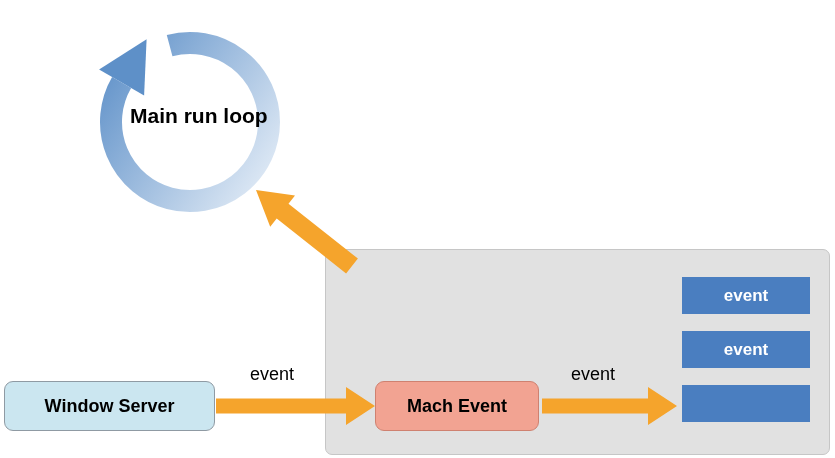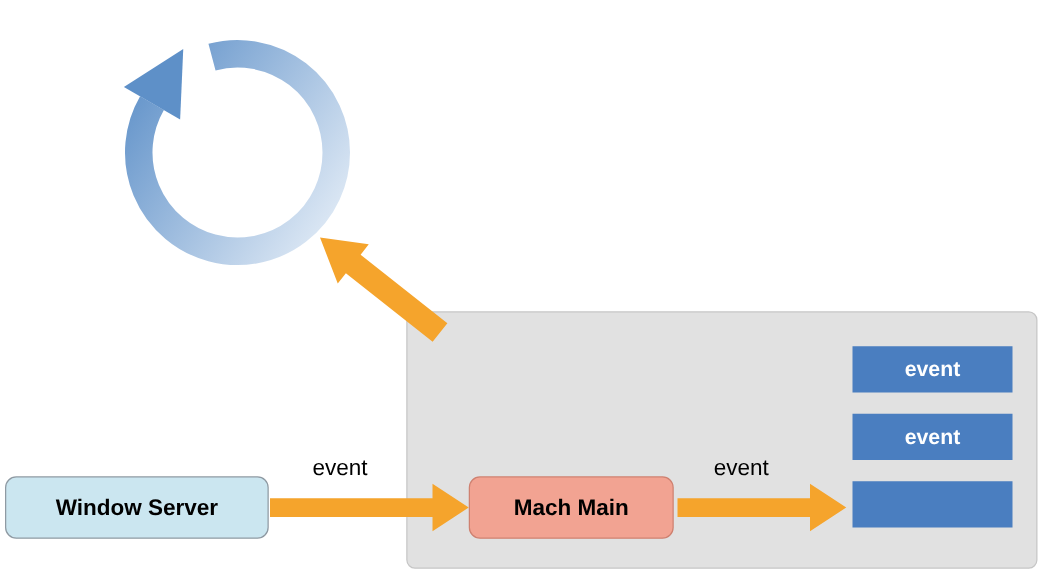--- a/index.html
+++ b/index.html
@@ -88,26 +88,27 @@
     <span>event</span>
   </div>
   <div class="abs event-box b3">
     <span></span>
   </div>
 
   <div class="abs node window-server">
     <span>Window Server</span>
   </div>
   <div class="abs node mach-port">
-    <span>Mach Main</span>
+    <span>Mach Event</span>
   </div>
 
   <div class="abs arrow-label l1">event</div>
   <div class="abs arrow-label l2">event</div>
 
+  <div class="abs main-run-loop-label">Main run loop</div>
 
   <svg class="layer" width="835" height="458" viewBox="0 0 835 458">
     <defs>
       <linearGradient id="loopGrad" gradientUnits="userSpaceOnUse" x1="100" y1="60" x2="280" y2="180">
         <stop offset="0" stop-color="#5E90C8"></stop>
         <stop offset="1" stop-color="#E4EDF7"></stop>
       </linearGradient>
     </defs>
 
     <path d="M 169.6 45.7 A 79 79 0 1 1 121.6 82.5" fill="none" stroke="url(#loopGrad)" stroke-width="22"></path>

